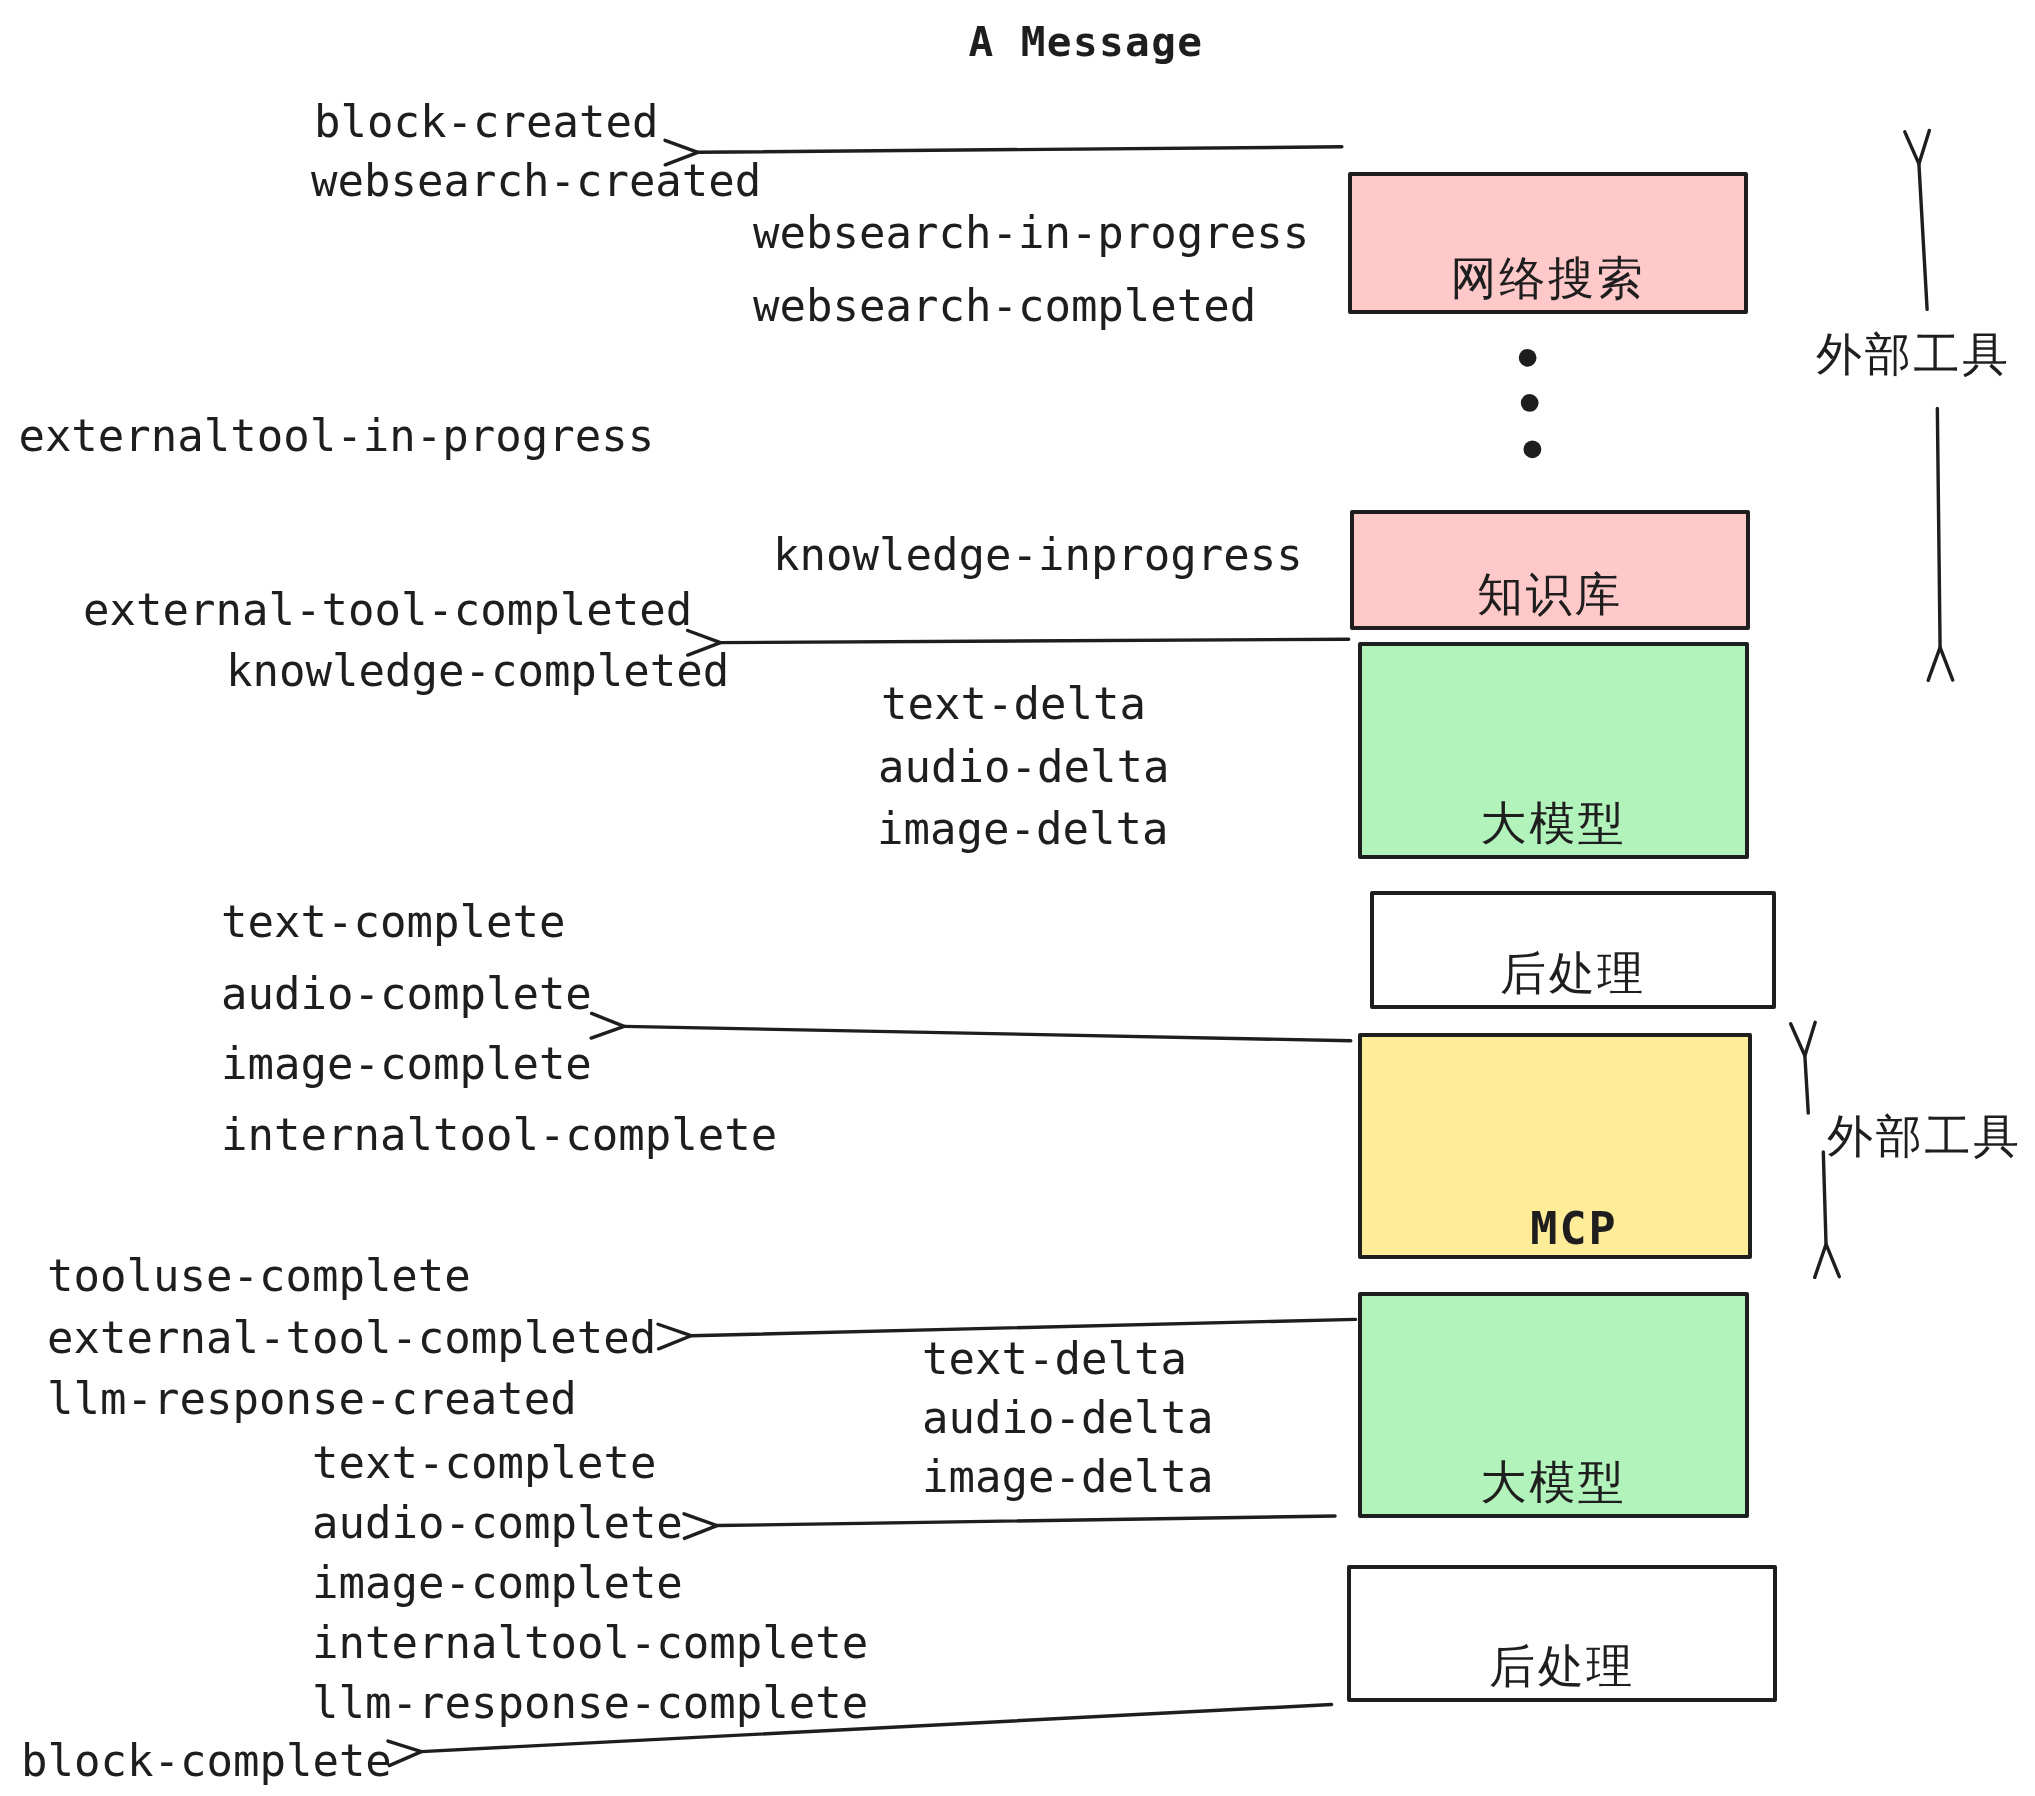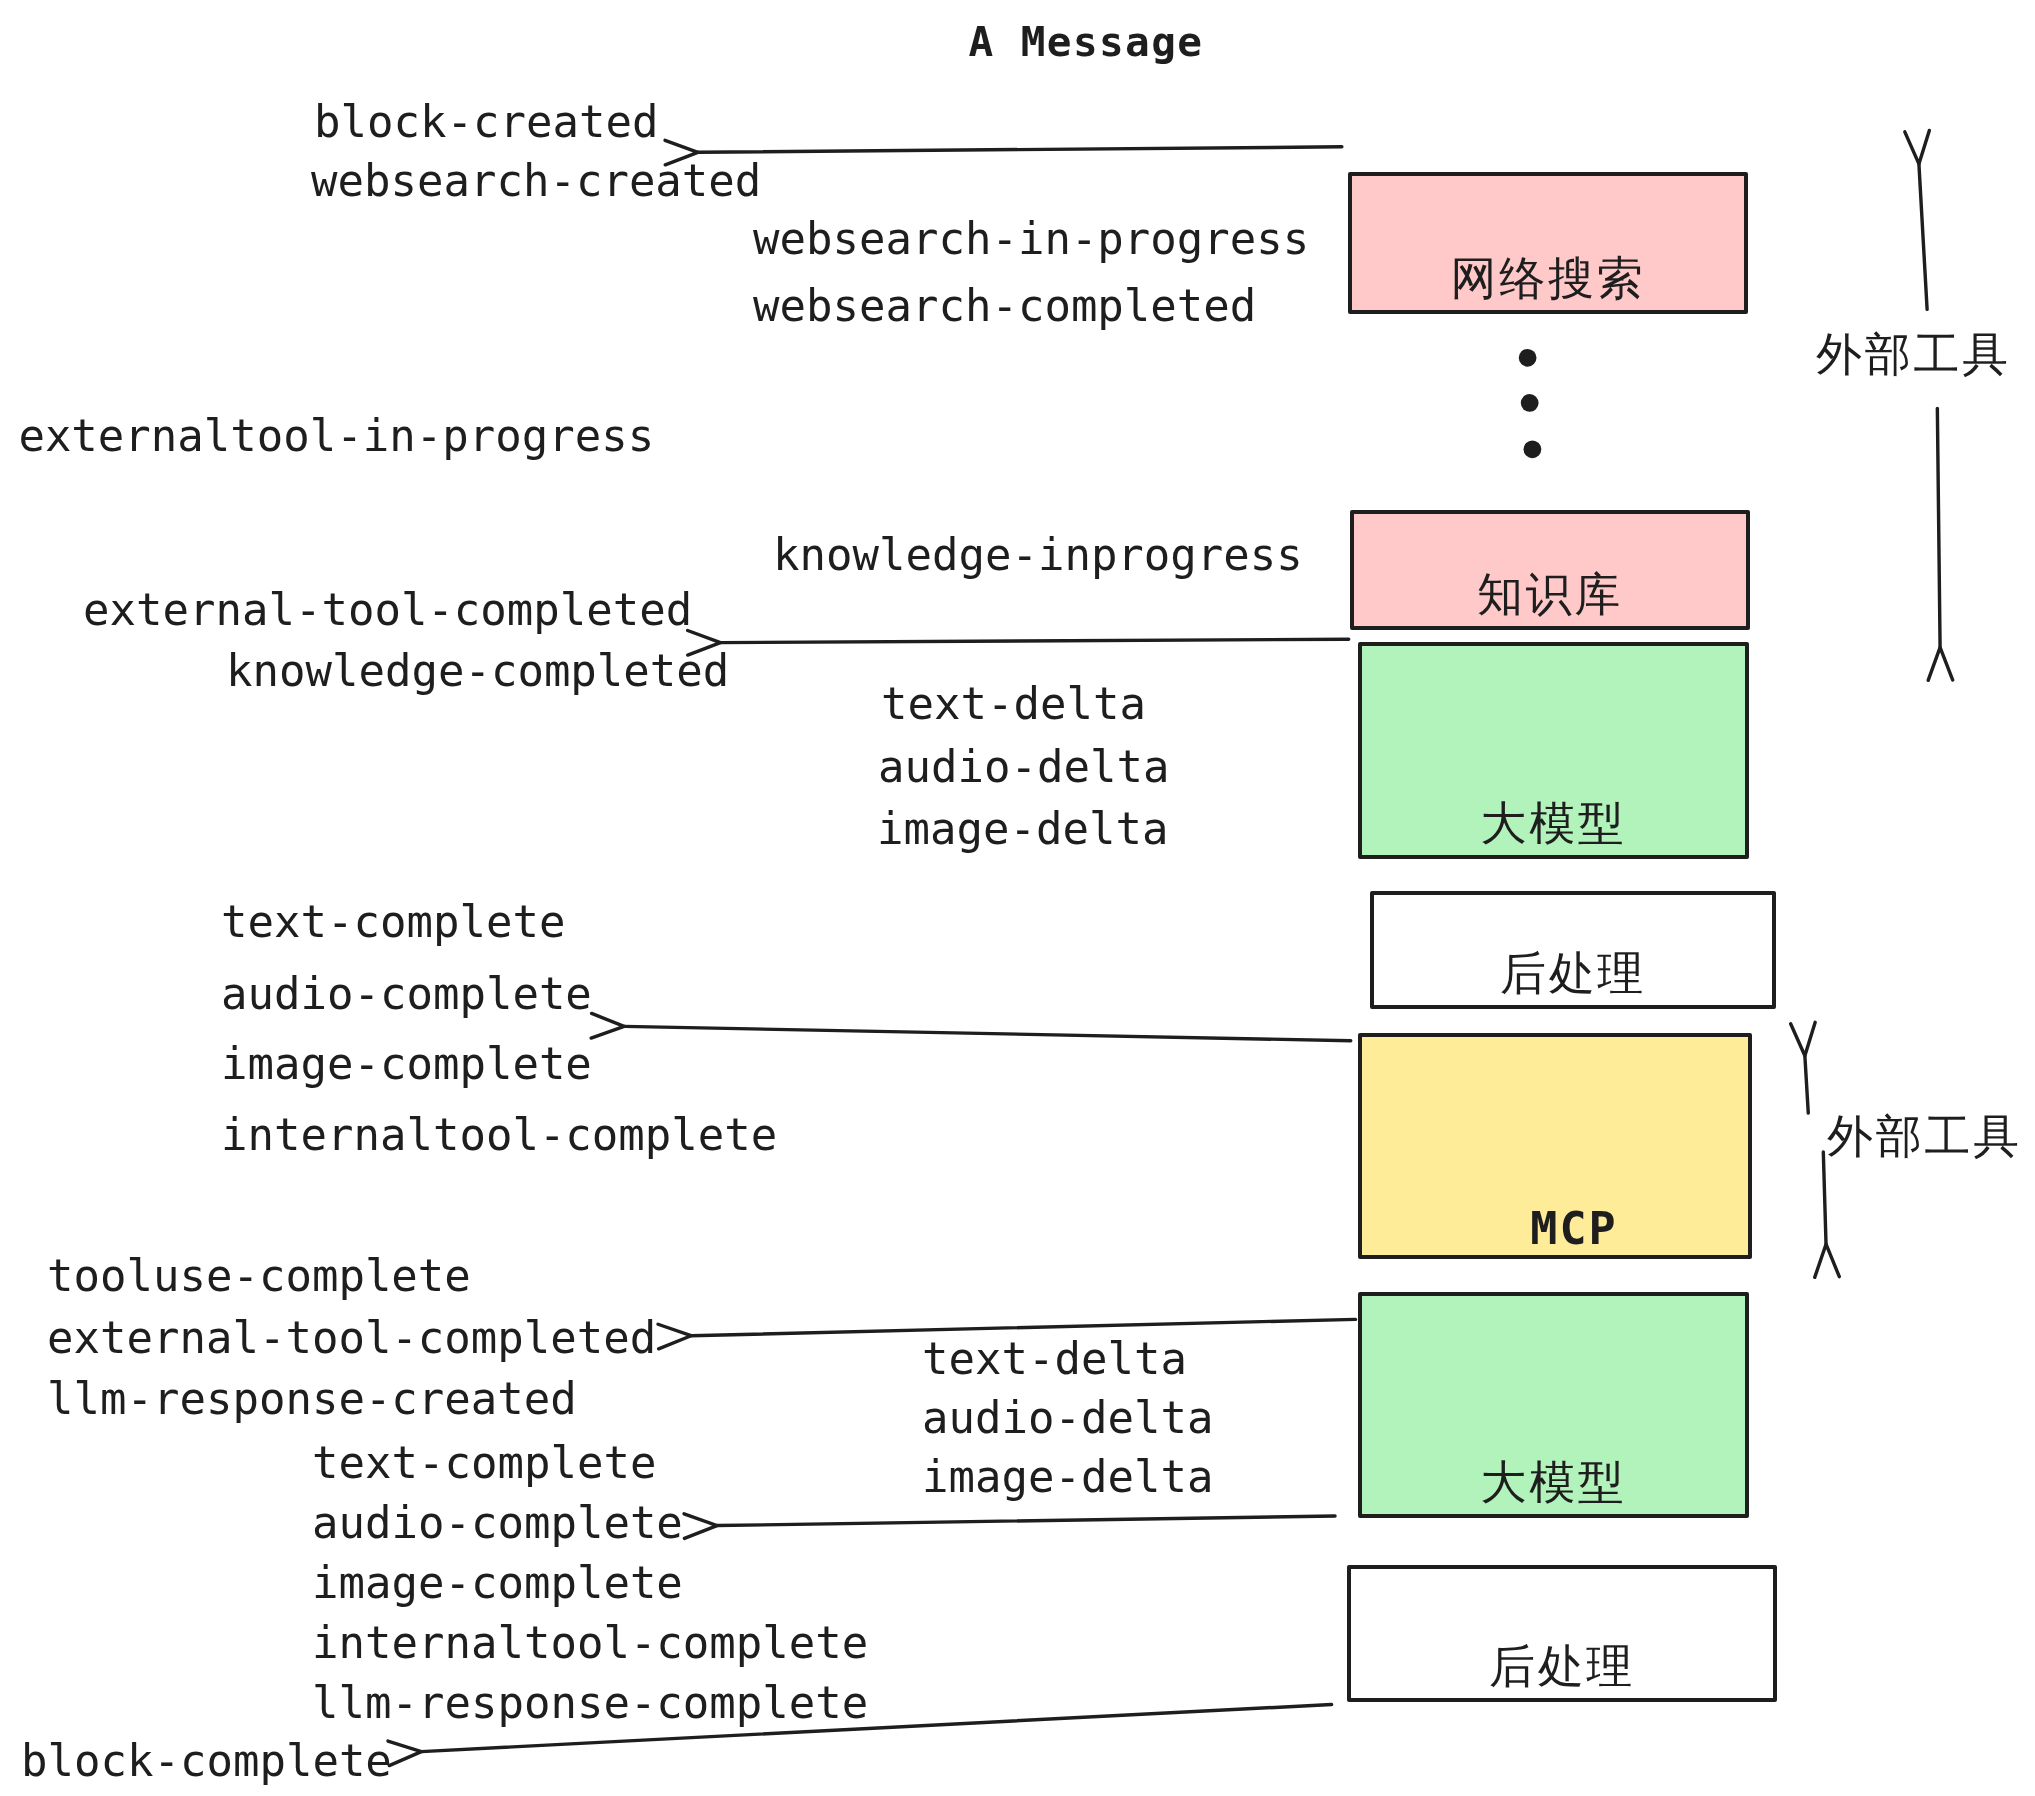--- a/index.html
+++ b/index.html
@@ -70,21 +70,21 @@
 </style>
 </head>
 <body>
 
 <div class="canvas">
 
   <div class="title" style="left:847px; top:13.7px;">A Message</div>
 
   <div class="ev" style="left:311px;  top:152px;">websearch-created</div>
   <div class="ev" style="left:314px;  top:93px;">block-created</div>
-  <div class="ev" style="left:753px; top:204px;margin-top:6px;">websearch-in-progress</div>
+  <div class="ev" style="left:753px; top:204px;">websearch-in-progress</div>
   <div class="ev" style="left:753px; top:277px;">websearch-completed</div>
   <div class="ev" style="left:18.4px;   top:407px;">externaltool-in-progress</div>
   <div class="ev" style="left:773px; top:526px;">knowledge-inprogress</div>
   <div class="ev" style="left:83px;  top:581px;">external-tool-completed</div>
   <div class="ev" style="left:195px;  top:642px;margin-left:31px;">knowledge-completed</div>
   <div class="ev" style="left:881px; top:675px;">text-delta</div>
   <div class="ev" style="left:878px; top:738px;">audio-delta</div>
   <div class="ev" style="left:877px; top:800px;">image-delta</div>
   <div class="ev" style="left:221px;  top:893px;">text-complete</div>
   <div class="ev" style="left:221px;  top:965px;">audio-complete</div>

